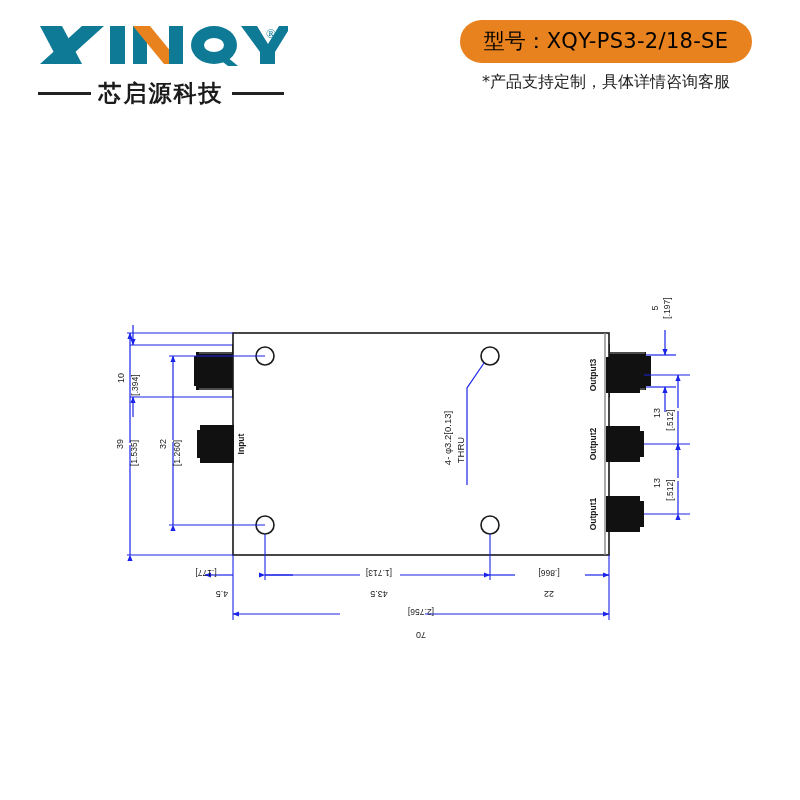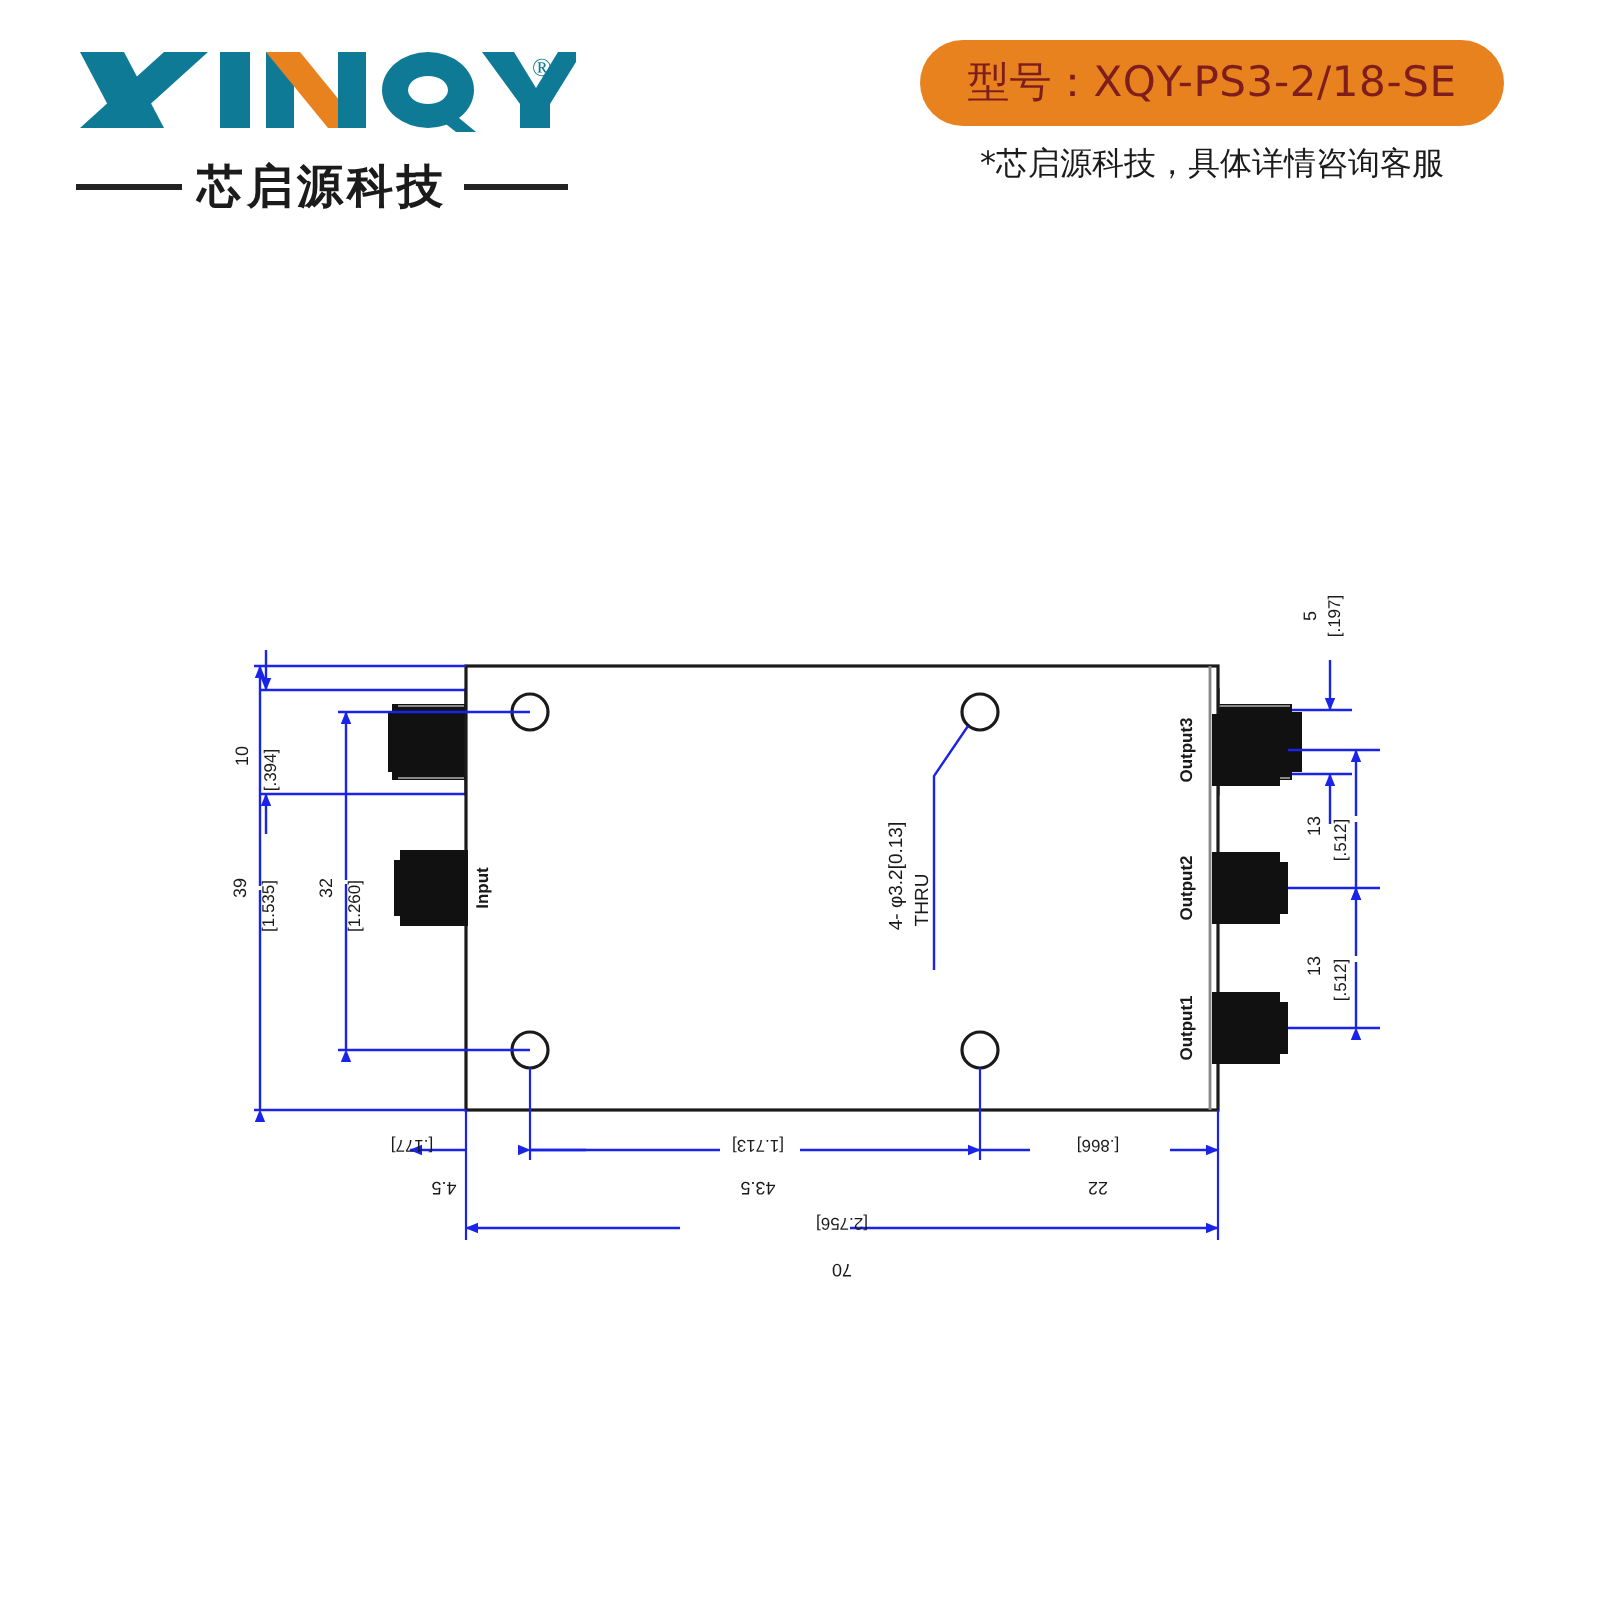--- a/index.html
+++ b/index.html
@@ -29,21 +29,21 @@
   .logo-cn {
     font-size: 23px; font-weight: bold; color: #1b1b1b;
     letter-spacing: 2px; white-space: nowrap;
     font-family: Liberation Serif, serif;
   }
 
   .badge-block { position: absolute; right: 34px; top: 20px; text-align: center; width: 320px; }
   .badge {
     display: inline-block;
     background: #e8821e;
-    color: #7f1d1d;
+    color: #000000;
     border-radius: 22px;
     padding: 7px 24px 8px 24px;
     font-size: 21px;
     font-family: "DejaVu Sans", sans-serif;
     white-space: nowrap;
   }
   .badge .mdl-cn { font-weight: normal; }
   .badge .mdl-val { letter-spacing: 0.3px; }
   .badge-note {
     margin-top: 9px;
@@ -105,21 +105,21 @@
         <span class="logo-rule"></span>
         <span class="logo-cn">芯启源科技</span>
         <span class="logo-rule"></span>
       </div>
     </div>
 
     <div class="badge-block">
       <div class="badge">
         <span class="mdl-cn">型号：</span><span class="mdl-val">XQY-PS3-2/18-SE</span>
       </div>
-      <div class="badge-note">*芯启源科技，具体详情咨询客服</div>
+      <div class="badge-note">*产品支持定制，具体详情咨询客服</div>
     </div>
   </div>
 
   <div class="drawing">
     <svg width="800" height="610" viewBox="0 0 800 610">
 
       <defs>
         <marker id="ar" markerWidth="7" markerHeight="7" refX="6" refY="3.2" orient="auto" markerUnits="userSpaceOnUse">
           <path d="M0,0.6 L6.4,3.2 L0,5.8 z" fill="#1A23E8"></path>
         </marker>

